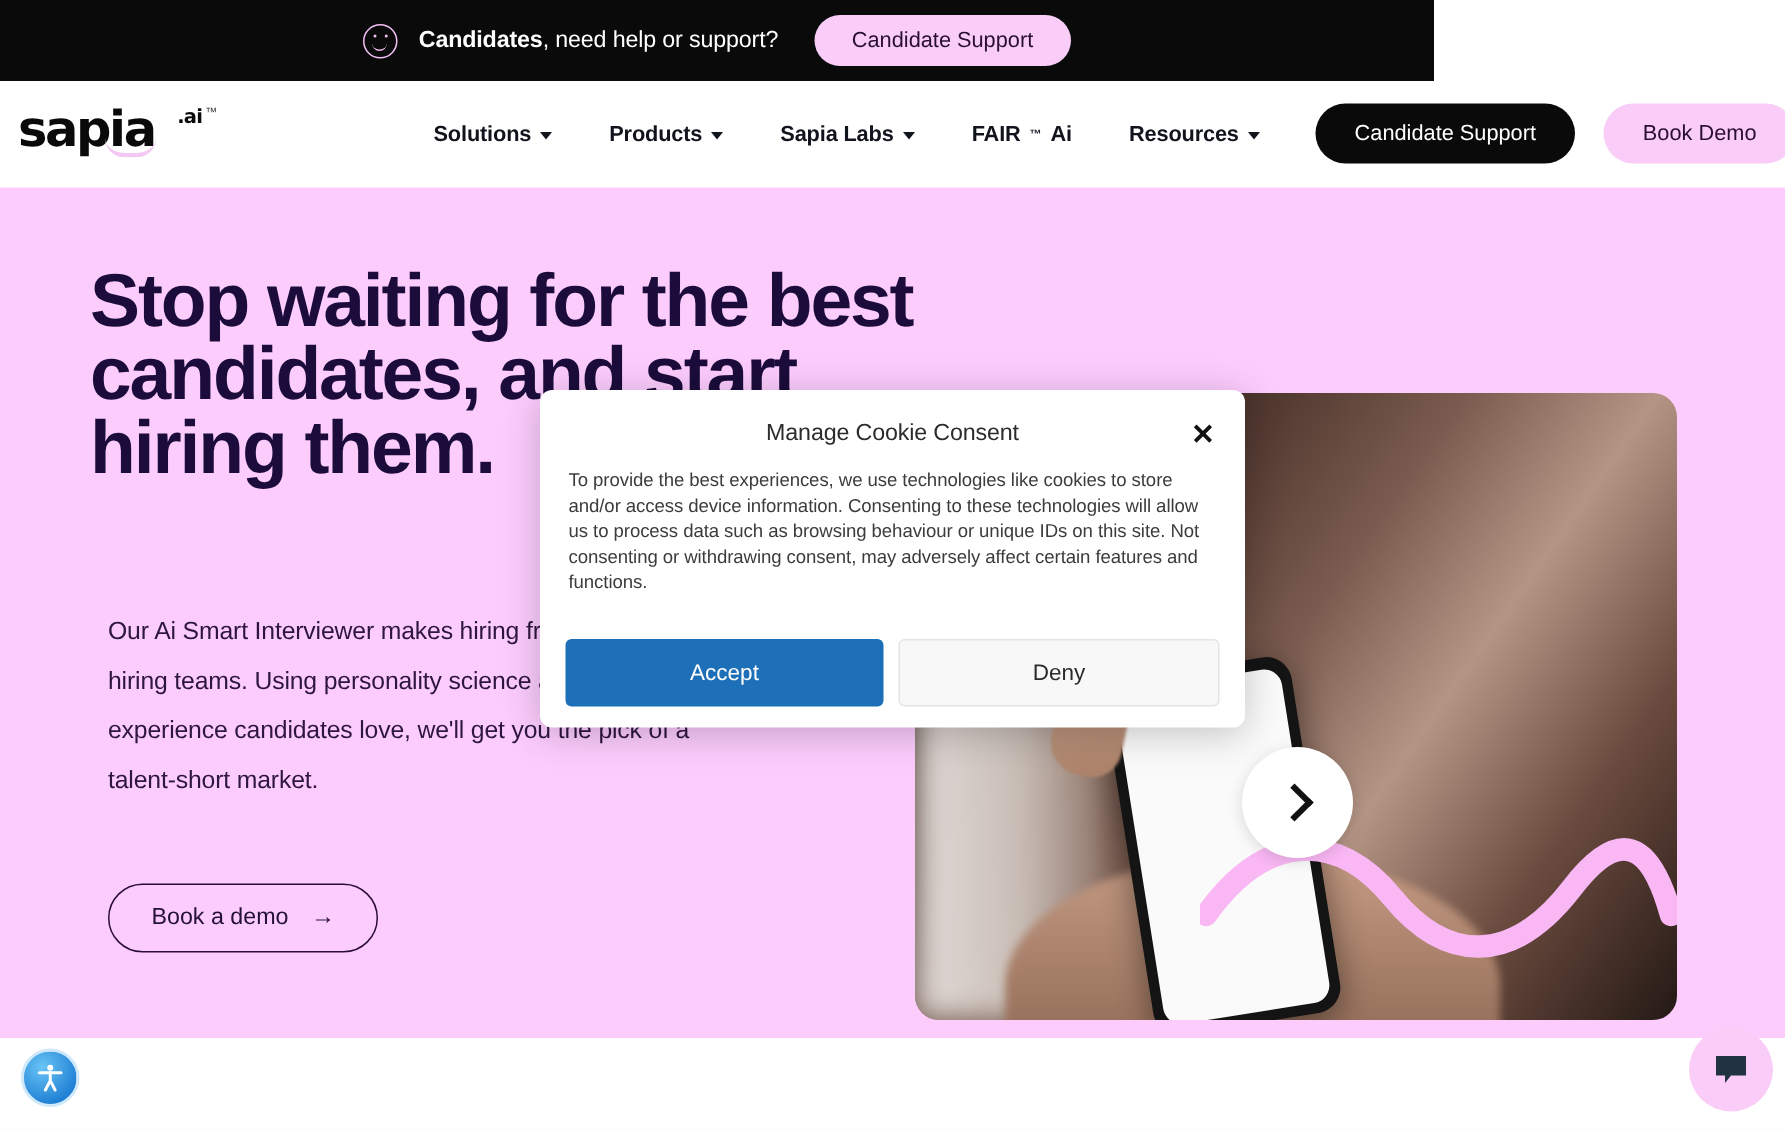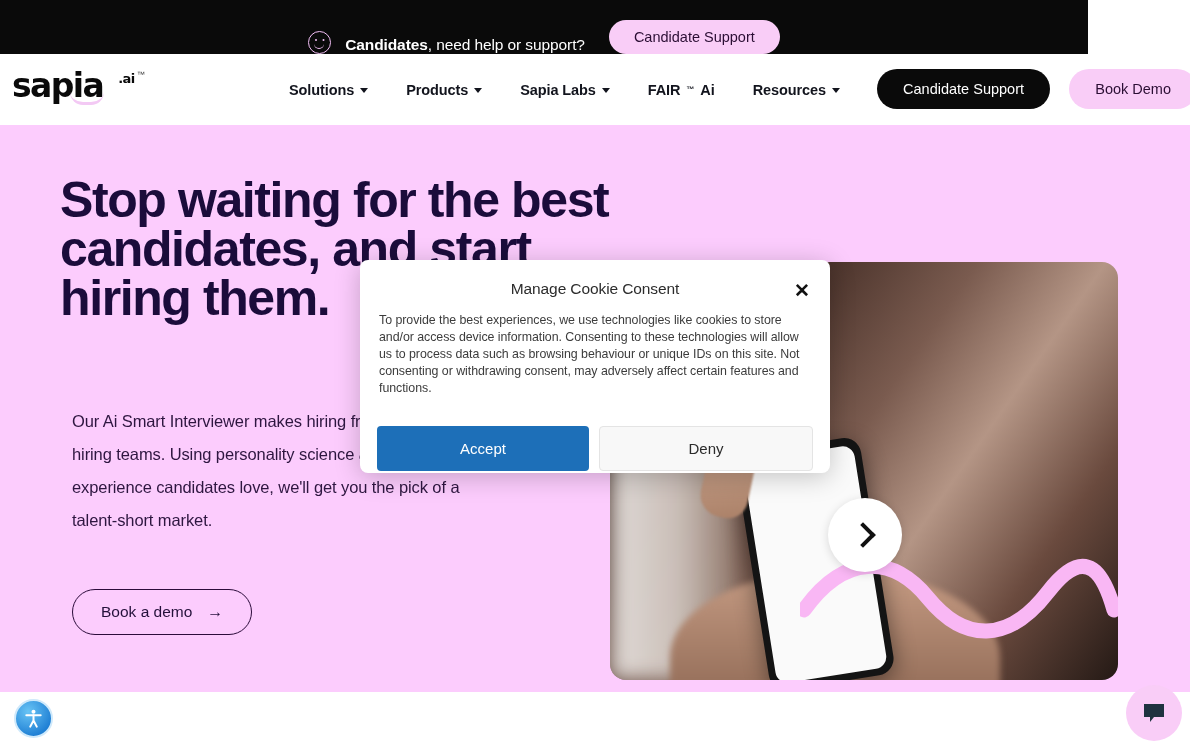--- a/index.html
+++ b/index.html
@@ -17,25 +17,25 @@
     width: 1190px;
     height: 753px;
     overflow: hidden;
     background: #ffffff;
   }
 
   
   .announce-bar {
     position: absolute;
     top: 0; left: 0;
-    width: 1088px;
+    width: 956px;
     height: 54px;
     background: #0a0a0a;
     display: flex;
-    align-items: flex-end;
+    align-items: center;
     justify-content: center;
     gap: 14px;
   }
   .smiley-icon {
     width: 23px; height: 23px;
     border-radius: 50%;
     border: 1.6px solid #f3bff6;
     position: relative;
     flex: none;
   }
@@ -336,21 +336,21 @@
   
   .overlay-dialog {
     position: absolute;
     left: 360px;
     top: 260px;
     width: 470px;
     background: #ffffff;
     border-radius: 8px;
     box-shadow: 0 4px 26px rgba(0,0,0,.22);
     z-index: 50;
-    padding: 18px 17px 2px 17px;
+    padding: 18px 17px 14px 17px;
   }
   .dialog-title {
     text-align: center;
     font-size: 15.5px;
     color: #2c2c2c;
     padding: 2px 0 14px 0;
     letter-spacing: -0.1px;
   }
   .dialog-close {
     position: absolute;

